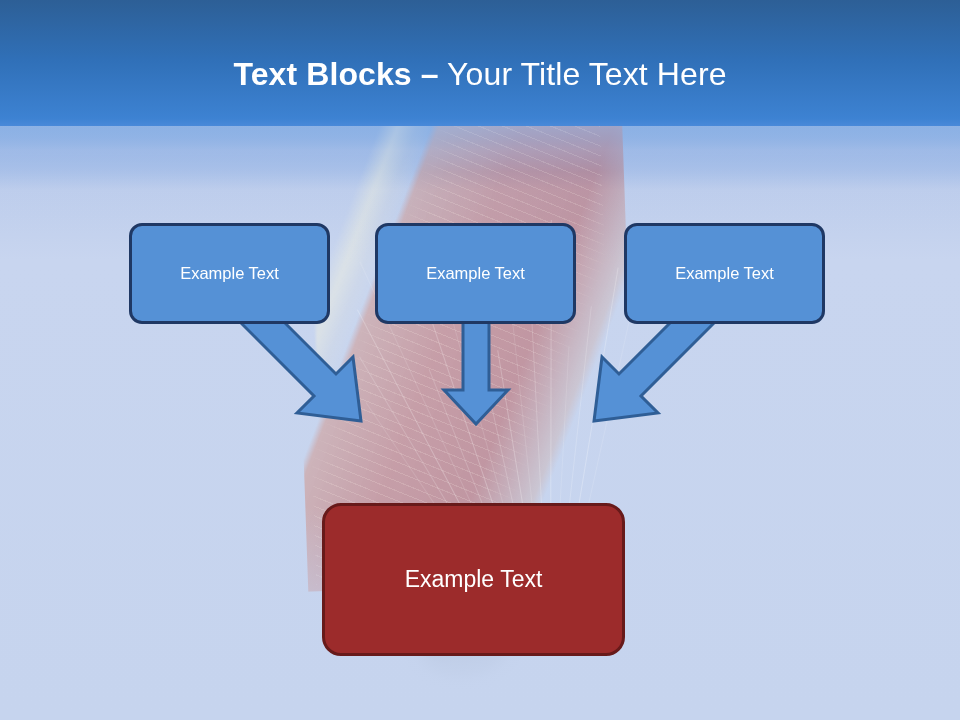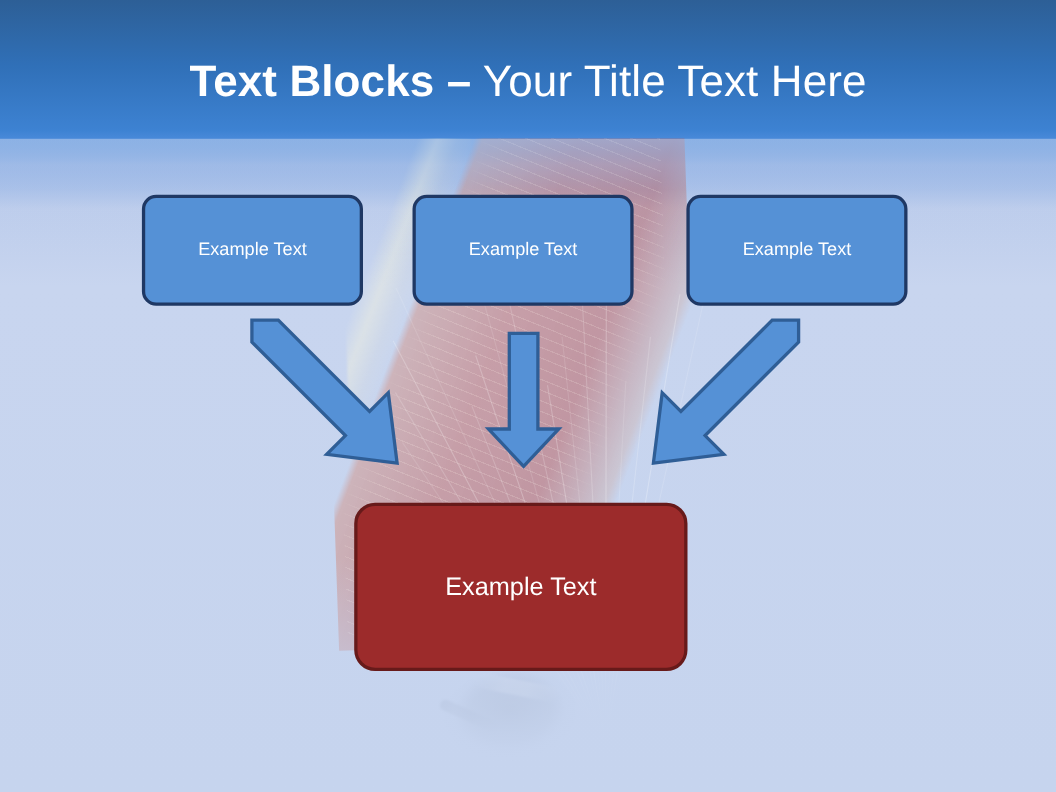--- a/index.html
+++ b/index.html
@@ -170,37 +170,38 @@
   }
 
   
   .title {
     position: absolute;
     left: 0;
     top: 54px;
     width: 960px;
     text-align: center;
     color: #ffffff;
-    font-size: 40px;
+    font-size: 32px;
     line-height: 40px;
     letter-spacing: 0.1px;
     white-space: nowrap;
   }
   .title .t-bold { font-weight: bold; }
   .title .t-reg  { font-weight: normal; }
 
   
   .node {
     position: absolute;
     box-sizing: border-box;
     display: flex;
     align-items: center;
     justify-content: center;
     color: #ffffff;
     text-align: right;
+    margin-top: 46px;
   }
   .node-blue {
     background: #5591d6;
     border: 3px solid #1f3864;
     border-radius: 13px;
     font-size: 16.5px;
     width: 201px;
     height: 101px;
   }
   .node-red {

